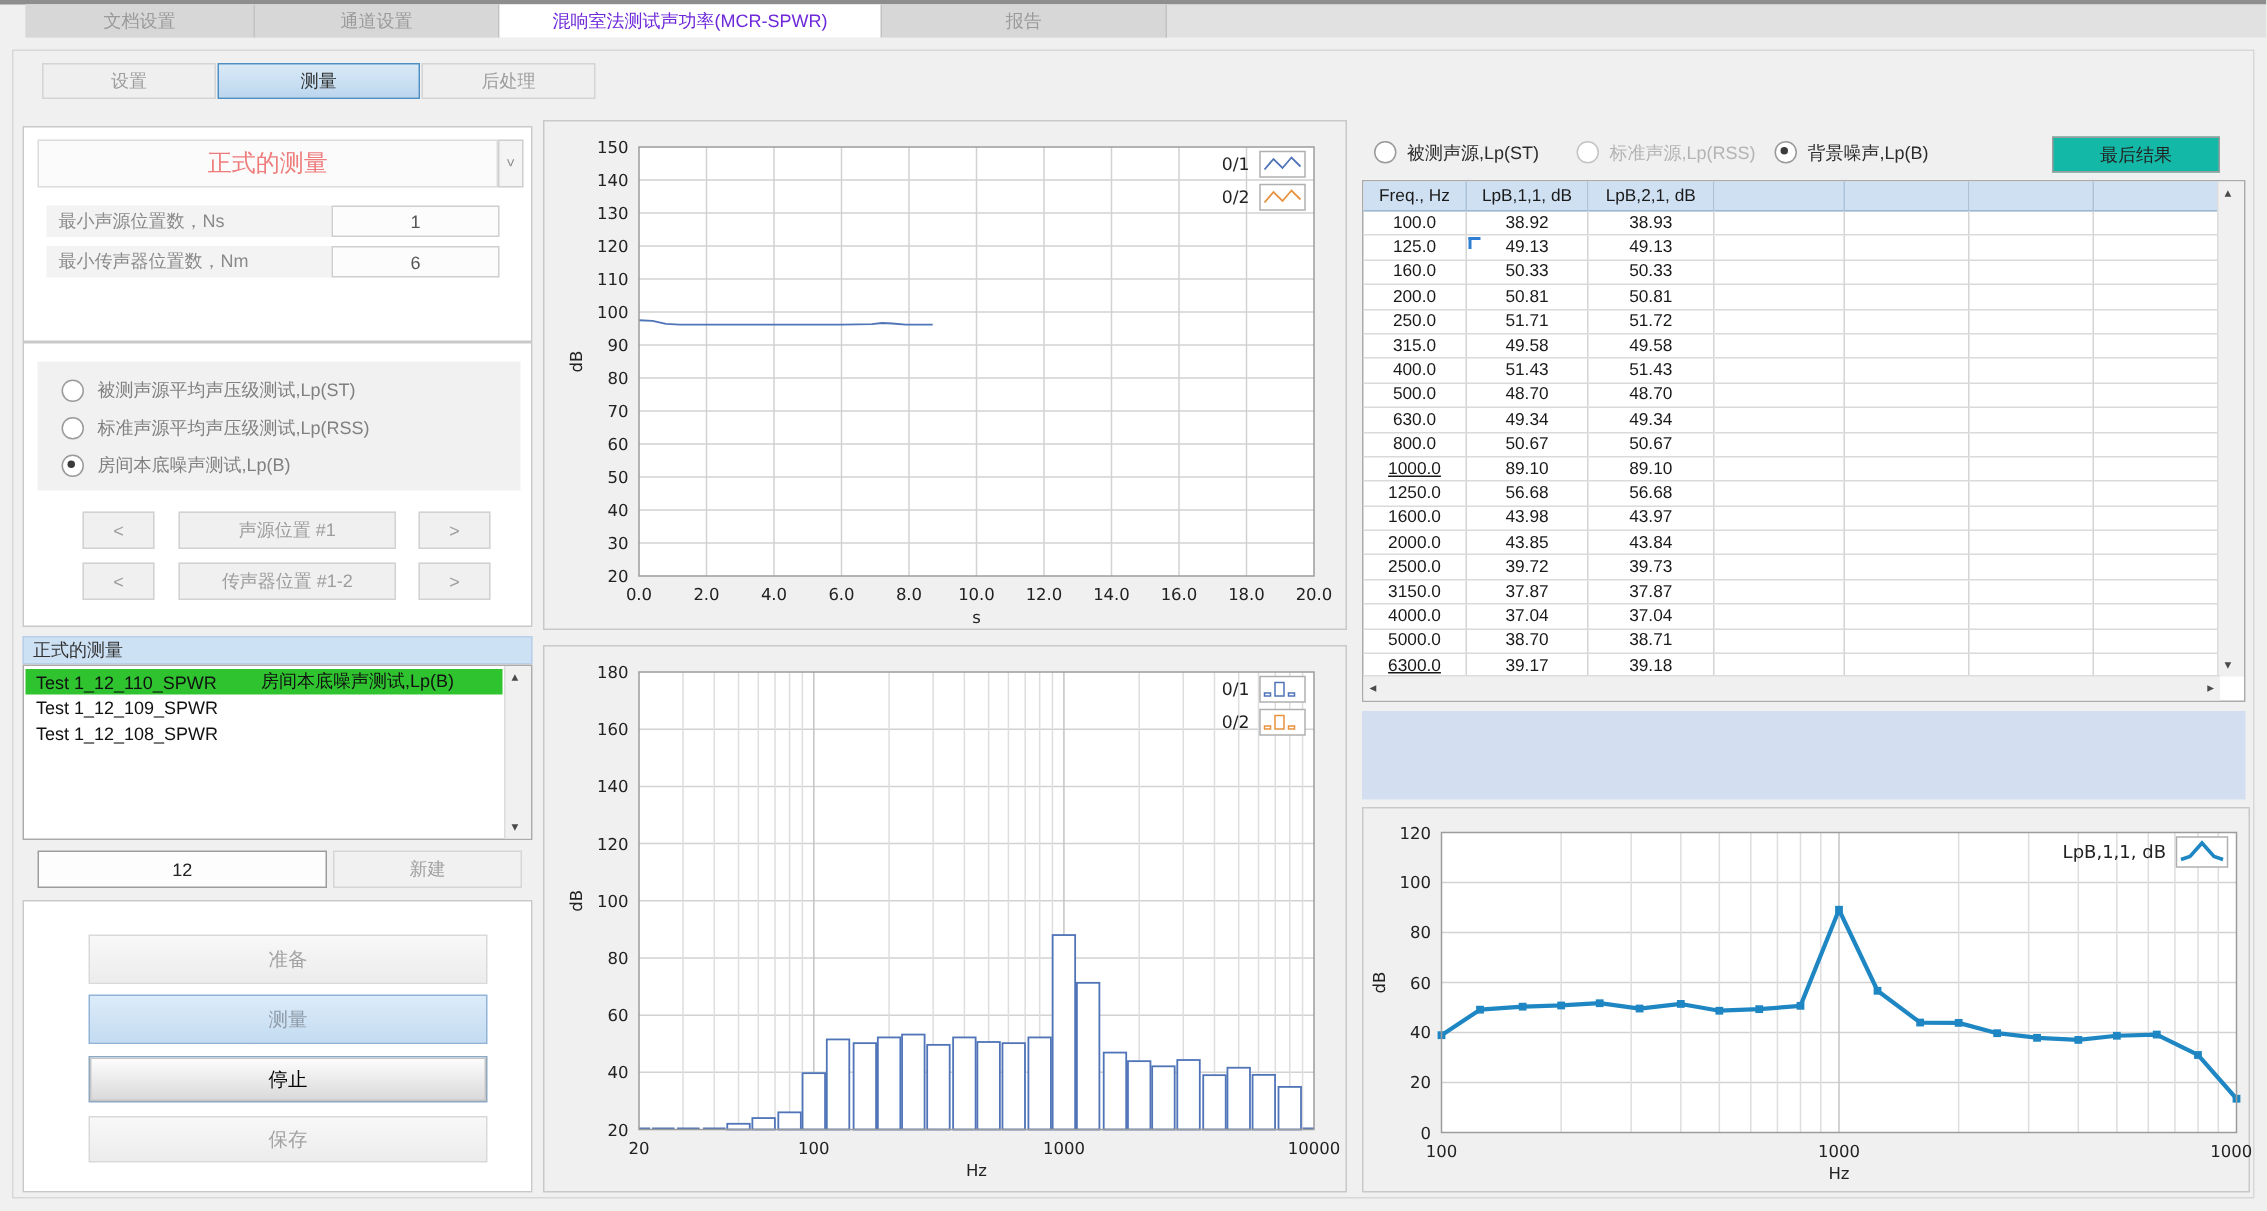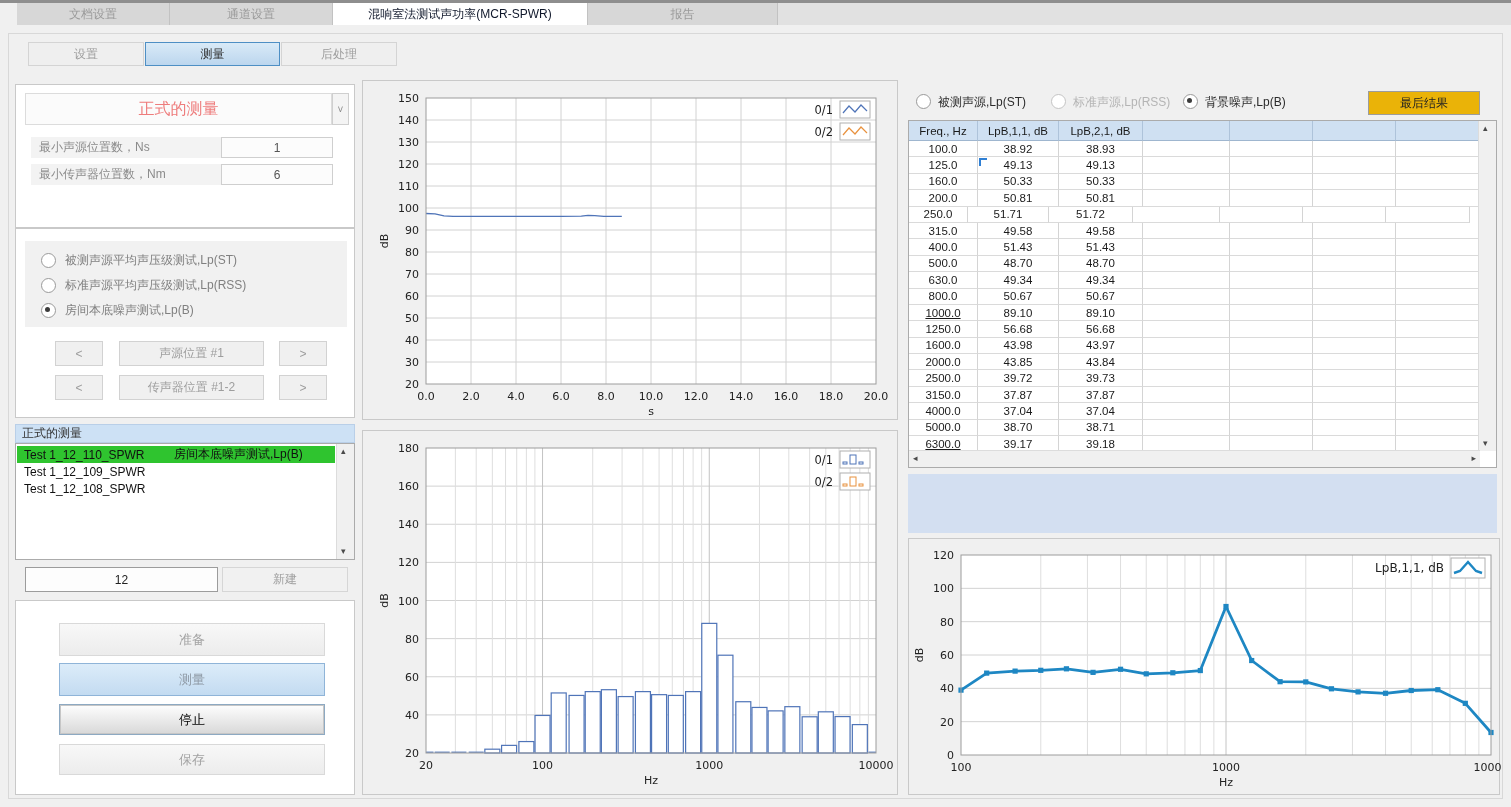--- a/index.html
+++ b/index.html
@@ -2,21 +2,21 @@
 <html><head>
 <meta charset="utf-8">
 <style>
   html,body{margin:0;padding:0;background:#f0f0f0;font-family:"Liberation Sans","DejaVu Sans",sans-serif;}
   .screen{position:relative;width:1511px;height:807px;background:#f0f0f0;overflow:hidden;font-size:12px;color:#333;}
   .abs{position:absolute;box-sizing:border-box;}
   
   .tabtop{left:0;top:0;width:1511px;height:3px;background:#8e8e8e;}
   .tabstrip{left:0;top:3px;width:1511px;height:22px;background:#e1e1e1;margin-left:17px;}
   .tab{position:absolute;top:0;height:22px;background:#d7d7d7;border-right:1px solid #c2c2c2;color:#9a9a9a;display:flex;align-items:center;justify-content:center;}
-  .tab.active{background:#ffffff;color:#0f172a;}
+  .tab.active{background:#ffffff;color:#6d28d9;}
   
   .main{left:8px;top:33px;width:1495px;height:766px;border:1px solid #d8d8d8;background:#f0f0f0;}
   .subtab{position:absolute;height:24px;background:#efefef;border:1px solid #d4d4d4;color:#9d9d9d;display:flex;align-items:center;justify-content:center;}
   .subtab.active{background:linear-gradient(#d9eaf7,#bcd6ee);border:1px solid #4e8fc4;color:#2e2e2e;}
   .panel{background:#ffffff;border:1px solid #c9c9c9;}
   .graybox{background:#f1f1f1;}
   
   .dd{background:#fbfbfb;border:1px solid #dcdcdc;display:flex;align-items:center;justify-content:center;color:#ee7c7c;font-size:16px;}
   .ddbtn{background:#f4f4f4;border:1px solid #cfcfcf;display:flex;align-items:center;justify-content:center;color:#8a8a8a;font-size:10px;}
   .flabel{background:#f3f3f3;color:#8a8a8a;display:flex;align-items:center;padding-left:8px;}
@@ -317,21 +317,21 @@
         <text x="470" y="54.5" text-anchor="end" font-size="11.5" fill="#222" font-family="&quot;DejaVu Sans&quot;,&quot;Liberation Sans&quot;,sans-serif">0/2</text>
       </svg></div>
 
   <div class="abs" style="left:908px;top:90px;width:592px;height:26px;">
     <div class="radio" style="left:8px;top:4px;"></div>
     <div class="rlabel dark" style="left:30px;top:4px;">被测声源,Lp(ST)</div>
     <div class="radio dis" style="left:143px;top:4px;"></div>
     <div class="rlabel dis" style="left:165px;top:4px;">标准声源,Lp(RSS)</div>
     <div class="radio sel" style="left:275px;top:4px;"></div>
     <div class="rlabel dark" style="left:297px;top:4px;">背景噪声,Lp(B)</div>
-    <div class="btn-plain" style="position:absolute;left:460px;top:1px;width:110px;height:22px;background:#eab308;">
+    <div class="btn-plain" style="position:absolute;left:460px;top:1px;width:110px;height:22px;background:#14b8a6;">
         <span>最后结果</span>
       </div>
   </div>
 
   <div class="abs tblwrap" style="left:908px;top:120px;width:589px;height:348px;">
     <div id="freq-table" style="position:absolute;left:0;top:0;width:571px;">
         <div class="trow thead">
           <div class="tcell" style="width: 69px; height: 20px;">Freq., Hz</div>
           <div class="tcell" style="width: 81px; height: 20px;">LpB,1,1, dB</div>
           <div class="tcell" style="width: 84px; height: 20px;">LpB,2,1, dB</div>
@@ -370,21 +370,21 @@
         <div class="trow">
           <div class="tcell" style="width: 69px; height: 16.4px;">200.0</div>
           <div class="tcell" style="width: 81px; height: 16.4px;">50.81</div>
           <div class="tcell" style="width: 84px; height: 16.4px;">50.81</div>
           <div class="tcell" style="width: 87px; height: 16.4px;"></div>
           <div class="tcell" style="width: 83px; height: 16.4px;"></div>
           <div class="tcell" style="width: 83px; height: 16.4px;"></div>
           <div class="tcell" style="width: 84px; height: 16.4px;"></div>
         </div>
         <div class="trow">
-          <div class="tcell" style="width: 59px; height: 16.4px;">250.0</div>
+          <div class="tcell" style="width: 69px; height: 16.4px;">250.0</div>
           <div class="tcell" style="width: 81px; height: 16.4px;">51.71</div>
           <div class="tcell" style="width: 84px; height: 16.4px;">51.72</div>
           <div class="tcell" style="width: 87px; height: 16.4px;"></div>
           <div class="tcell" style="width: 83px; height: 16.4px;"></div>
           <div class="tcell" style="width: 83px; height: 16.4px;"></div>
           <div class="tcell" style="width: 84px; height: 16.4px;"></div>
         </div>
         <div class="trow">
           <div class="tcell" style="width: 69px; height: 16.4px;">315.0</div>
           <div class="tcell" style="width: 81px; height: 16.4px;">49.58</div>

